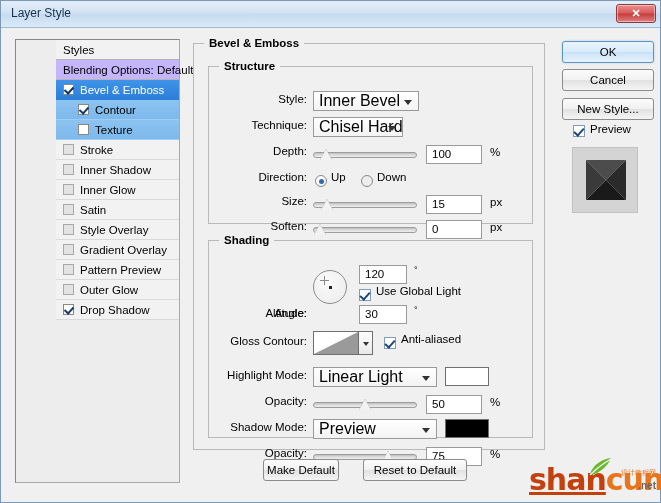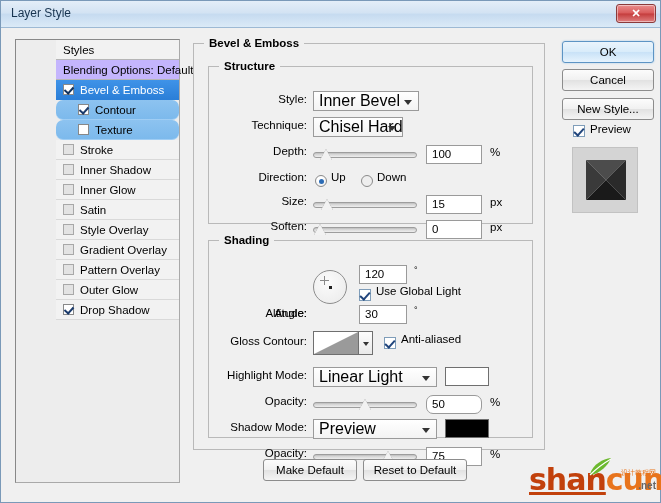--- a/index.html
+++ b/index.html
@@ -61,21 +61,20 @@
   .style-row.blending { background:#c4b5fd; border-bottom:1px solid #b5b5b5; }
   .style-row.sel {
     background:linear-gradient(to bottom,#3f93e8 0%,#2b7fd8 100%);
     color:#fff;
     border-bottom:1px solid #2b7fd8;
   }
   .style-row.sub {
     background:linear-gradient(to bottom,#8dc3f0 0%,#7cb9ec 100%);
     padding-left:22px;
     border-bottom:1px solid #9fcdf4;
-    border-radius:7px;
   }
   .cb {
     display:inline-block;
     width:11px; height:11px;
     border:1px solid #888;
     background:#fff;
     vertical-align:-1px;
     margin-right:6px;
     position:relative;
   }
@@ -243,21 +242,21 @@
     position:absolute; left:571px; top:146px;
     width:66px; height:66px;
     background:#d4d4d4;
     border:1px solid #c2c2c2;
   }
   .preview-inner {
     position:absolute; left:13px; top:12px;
     width:40px; height:40px;
   }
   
-  #btn-makedefault { left:262px; top:458px; width:94px; }
+  #btn-makedefault { left:262px; top:458px; width:76px; }
   #btn-resetdefault { left:362px; top:458px; width:104px; }
   
   .watermark {
     position:absolute; left:524px; top:455px;
     width:133px; height:42px;
   }
   .wm-text {
     position:absolute; left:4px; top:6px;
     font-size:30px; font-weight:bold;
     font-family:"DejaVu Sans", sans-serif;
@@ -291,21 +290,21 @@
     <div id="styles-list">
         <div class="style-row sel"><span class="cb on"></span><span>Bevel &amp; Emboss</span></div>
         <div class="style-row sub"><span class="cb on"></span><span>Contour</span></div>
         <div class="style-row sub"><span class="cb"></span><span>Texture</span></div>
         <div class="style-row"><span class="cb dim"></span><span>Stroke</span></div>
         <div class="style-row"><span class="cb dim"></span><span>Inner Shadow</span></div>
         <div class="style-row"><span class="cb dim"></span><span>Inner Glow</span></div>
         <div class="style-row"><span class="cb dim"></span><span>Satin</span></div>
         <div class="style-row"><span class="cb dim"></span><span>Style Overlay</span></div>
         <div class="style-row"><span class="cb dim"></span><span>Gradient Overlay</span></div>
-        <div class="style-row"><span class="cb dim"></span><span>Pattern Overlay</span></div>
+        <div class="style-row"><span class="cb dim"></span><span>Pattern Preview</span></div>
         <div class="style-row"><span class="cb dim"></span><span>Outer Glow</span></div>
         <div class="style-row"><span class="cb on"></span><span>Drop Shadow</span></div>
       </div>
   </div>
 
   <div class="content">
 
     <div class="group" id="grp-bevel">
       <div class="legend">Bevel &amp; Emboss</div>
 
@@ -391,21 +390,21 @@
           <span>Linear Light</span>
           <span class="arrow"></span>
         </div>
         <div class="swatch" style="left: 236px; top: 126px; background: rgb(255, 255, 255);"></div>
 
         <div class="lbl" style="left:6px; top:154px; width:92px;">Opacity:</div>
         <div class="slider" style="left:104px; top:157px; width:104px;">
           <div class="track"></div>
           <div class="thumb" style="left: 46px;"></div>
         </div>
-        <div class="field" style="left:217px; top:154px; width:56px;border-radius:7px;">50</div>
+        <div class="field" style="left:217px; top:154px; width:56px;">50</div>
         <div class="unit" style="left:281px; top:155px;">%</div>
 
         <div class="lbl" style="left:0px; top:180px; width:98px;">Shadow Mode:</div>
         <div class="select" style="left:104px; top:178px; width:124px;">
           <span>Preview</span>
           <span class="arrow"></span>
         </div>
         <div class="swatch" style="left: 236px; top: 178px; background: rgb(0, 0, 0);"></div>
 
         <div class="lbl" style="left:6px; top:206px; width:92px;">Opacity:</div>

